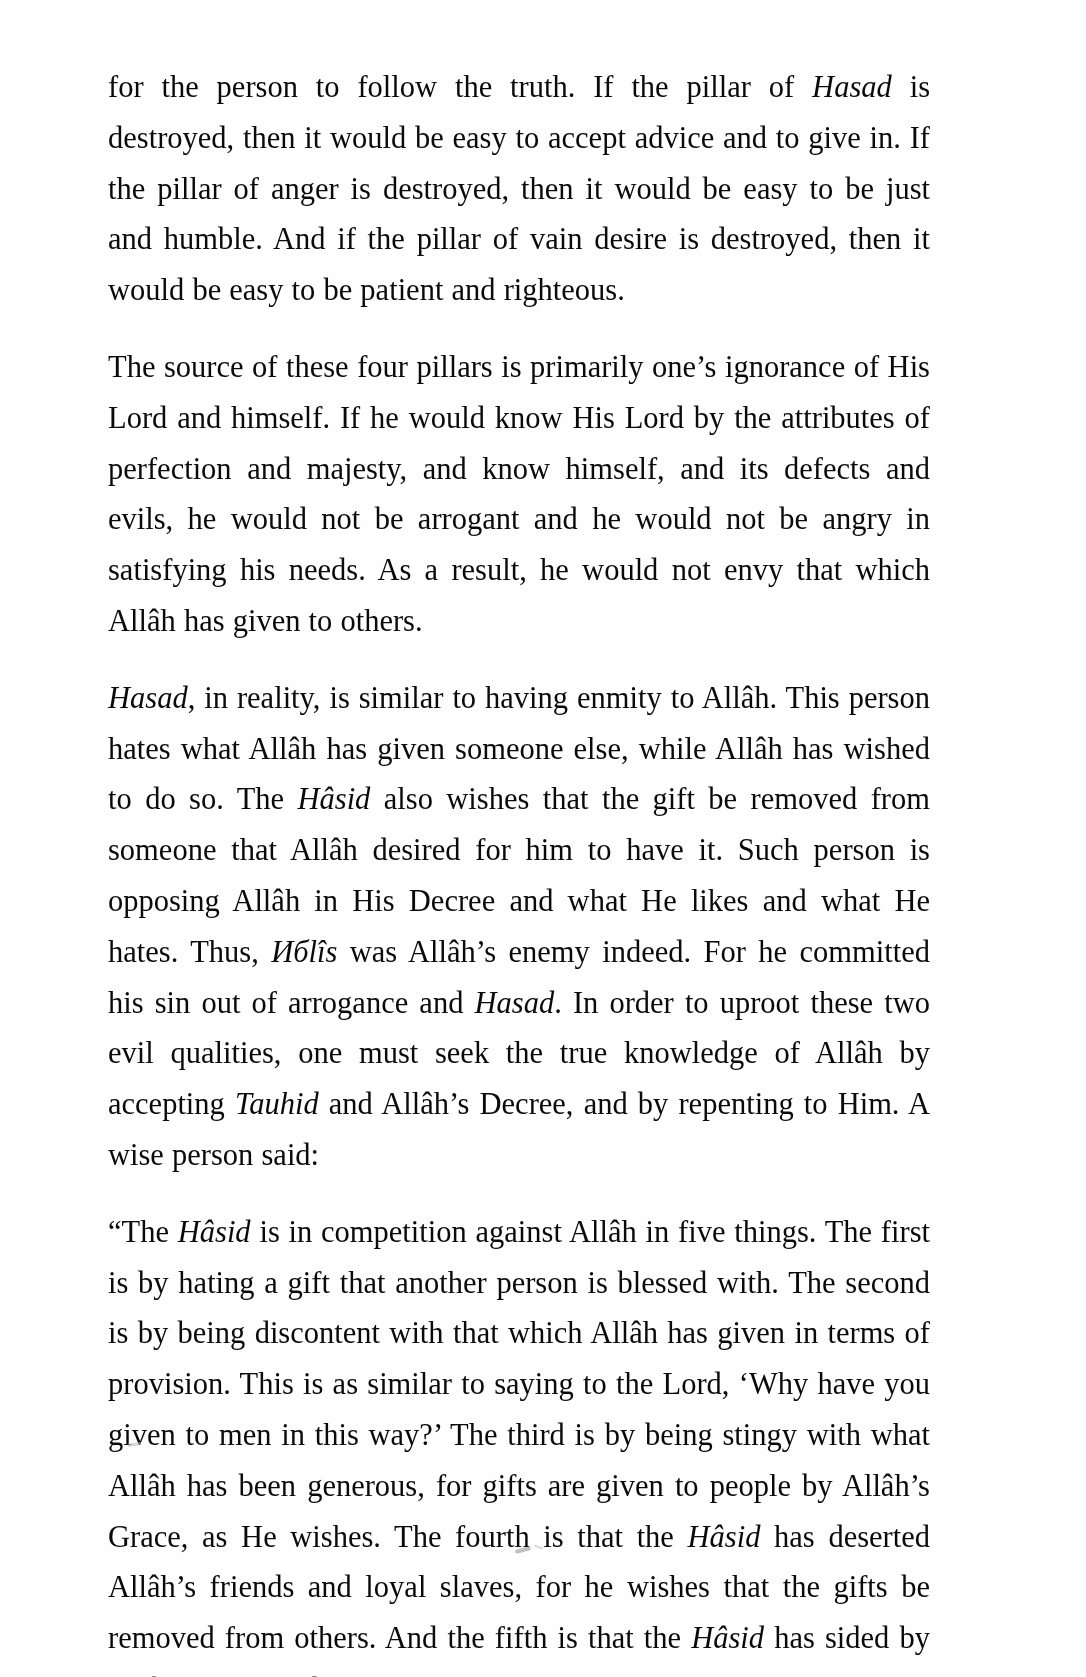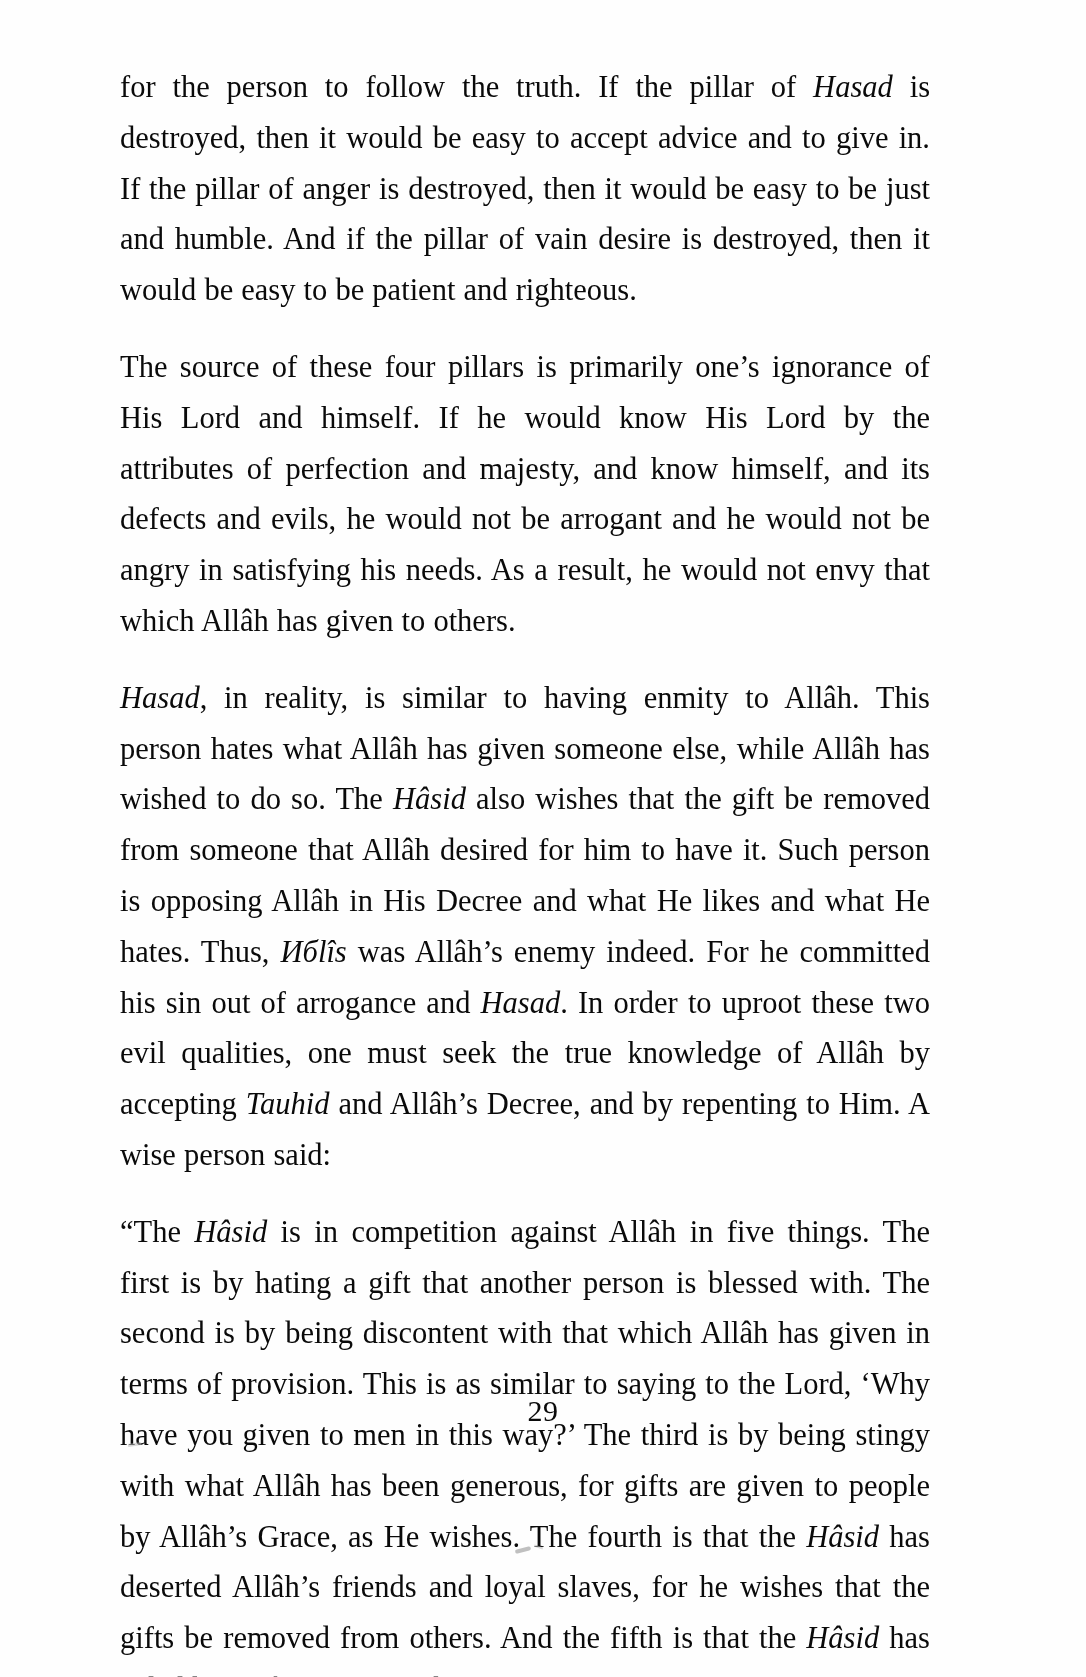--- a/index.html
+++ b/index.html
@@ -21,21 +21,21 @@
     overflow: hidden;
     box-sizing: border-box;
   }
   .textblock {
     position: absolute;
     left: 108px;
     top: 62px;
     width: 822px;
   }
   p.para {
-    margin: 0 0 26px 12px;
+    margin: 0 0 26px 0;
     font-size: 30.5px;
     line-height: 50.8px;
     text-align: justify;
     text-justify: inter-word;
     -webkit-hyphens: none;
     hyphens: none;
     word-spacing: 0.5px;
   }
   p.para:last-of-type {
     margin-bottom: 0;
@@ -69,19 +69,18 @@
 
 <div class="page">
 
   <div class="textblock">
     <p class="para"><span>for the person to follow the truth. If the pillar of </span><i>Hasad</i><span> is destroyed, then it would be easy to accept advice and to give in. If the pillar of anger is destroyed, then it would be easy to be just and humble. And if the pillar of vain desire is destroyed, then it would be easy to be patient and righteous.</span></p>
     <p class="para"><span>The source of these four pillars is primarily one’s ignorance of His Lord and himself. If he would know His Lord by the attributes of perfection and majesty, and know himself, and its defects and evils, he would not be arrogant and he would not be angry in satisfying his needs. As a result, he would not envy that which Allâh has given to others.</span></p>
     <p class="para"><i>Hasad</i><span>, in reality, is similar to having enmity to Allâh. This person hates what Allâh has given someone else, while Allâh has wished to do so. The </span><i>Hâsid</i><span> also wishes that the gift be removed from someone that Allâh desired for him to have it. Such person is opposing Allâh in His Decree and what He likes and what He hates. Thus, </span><i>Ибlîs</i><span> was Allâh’s enemy indeed. For he committed his sin out of arrogance and </span><i>Hasad</i><span>. In order to uproot these two evil qualities, one must seek the true knowledge of Allâh by accepting </span><i>Tauhid</i><span> and Allâh’s Decree, and by repenting to Him. A wise person said:</span></p>
     <p class="para"><span>“The </span><i>Hâsid</i><span> is in competition against Allâh in five things. The first is by hating a gift that another person is blessed with. The second is by being discontent with that which Allâh has given in terms of provision. This is as similar to saying to the Lord, ‘Why have you given to men in this way?’ The third is by being stingy with what Allâh has been generous, for gifts are given to people by Allâh’s Grace, as He wishes. The fourth is that the </span><i>Hâsid</i><span> has deserted Allâh’s friends and loyal slaves, for he wishes that the gifts be removed from others. And the fifth is that the </span><i>Hâsid</i><span> has sided by Allâh’s enemy, </span><i>Iblîs</i><span>.”</span></p>
   </div>
 
-  <div class="pagenum">29</div>
 
   <span class="speck s1"></span>
   <span class="speck s2"></span>
   <span class="speck s3"></span>
 
 </div>
 
 </body></html>

